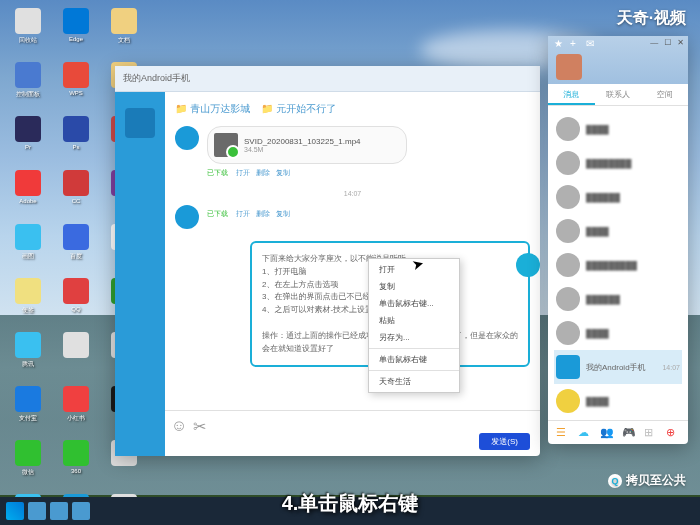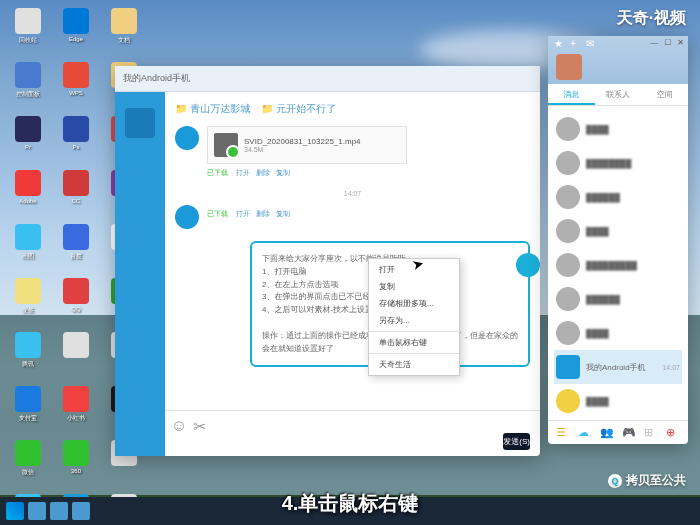--- a/index.html
+++ b/index.html
@@ -36,21 +36,21 @@
 .chat-body { flex: 1; display: flex; overflow: hidden; }
 .chat-sidebar { width: 50px; background: #2a9bd8; padding-top: 10px; }
 .chat-avatar { width: 30px; height: 30px; background: #1a7bb8; border-radius: 4px; margin: 6px auto; }
 .chat-main { flex: 1; padding: 10px; overflow-y: auto; position: relative; }
 .chat-breadcrumb { font-size: 10px; color: #4a9ad0; margin-bottom: 10px; }
 .chat-breadcrumb span { margin-right: 8px; }
 
 .msg { display: flex; margin-bottom: 12px; }
 .msg-avatar { width: 24px; height: 24px; background: #1a9ad8; border-radius: 50%; margin-right: 8px; flex-shrink: 0; }
 .msg-body { flex: 1; }
-.file-card { border: 1px solid #e0e0e0; border-radius: 0; padding: 6px; display: flex; align-items: center; background: #fafafa; width: 200px; }
+.file-card { border: 1px solid #e0e0e0; border-radius: 14px; padding: 6px; display: flex; align-items: center; background: #fafafa; width: 200px; }
 .file-icon { width: 24px; height: 24px; background: #6a6a6a; border-radius: 2px; margin-right: 6px; position: relative; }
 .file-icon::after { content: ''; position: absolute; bottom: -2px; right: -2px; width: 10px; height: 10px; background: #3ac03a; border-radius: 50%; border: 2px solid #fff; }
 .file-name { font-size: 8px; color: #555; filter: blur(0.6px); }
 .file-size { font-size: 7px; color: #999; }
 .file-actions { font-size: 7px; color: #4a9ad0; margin-top: 4px; }
 .file-actions span { margin-right: 6px; }
 
 .timestamp { text-align: center; font-size: 7px; color: #aaa; margin: 8px 0; }
 
 .text-bubble {
@@ -63,21 +63,21 @@
   position: absolute; top: 258px; left: 368px; width: 92px; background: #fff;
   border: 1px solid #ccc; box-shadow: 2px 2px 8px rgba(0,0,0,0.2); z-index: 100;
   padding: 2px 0;
 }
 .cm-item { padding: 3px 10px; font-size: 8px; color: #444; cursor: pointer; filter: blur(0.4px); }
 .cm-sep { height: 1px; background: #e0e0e0; margin: 2px 0; }
 
 .chat-input-area { height: 46px; border-top: 1px solid #e0e0e0; padding: 6px; position: relative; }
 .input-tools { display: flex; gap: 8px; }
 .input-tool { width: 14px; height: 14px; color: #999; }
-.send-btn { position: absolute; right: 10px; bottom: 6px; background: #0f172a; color: #fff; font-size: 8px; padding: 3px 0; border-radius: 3px; border: none; }
+.send-btn { position: absolute; right: 10px; bottom: 6px; background: #1d4ed8; color: #fff; font-size: 8px; padding: 3px 12px; border-radius: 3px; border: none; }
 
 .contact-window {
   position: absolute; top: 36px; right: 12px; width: 140px; height: 408px;
   background: #fff; border-radius: 4px; box-shadow: 0 4px 20px rgba(0,0,0,0.3);
   display: flex; flex-direction: column;
 }
 .contact-header { height: 48px; background: linear-gradient(to bottom, #b8d0e8, #a0c0e0); position: relative; }
 .contact-win-ctrl { position: absolute; top: 2px; right: 4px; display: flex; gap: 6px; }
 .contact-win-ctrl span { font-size: 8px; color: #555; cursor: pointer; }
 .contact-header-icons { position: absolute; top: 2px; left: 6px; display: flex; gap: 4px; }
@@ -290,21 +290,22 @@
           </div>
           <button class="send-btn">发送(S)</button>
         </div>
       </div>
     </div>
   </div>
 
   <div class="context-menu" id="context-menu">
       <div class="cm-item">打开</div>
       <div class="cm-item">复制</div>
-      <div class="cm-item">存储相册多项...</div>
+      <div class="cm-item">单击鼠标右键...</div>
+      <div class="cm-item">粘贴</div>
       <div class="cm-item">另存为...</div>
       <div class="cm-sep"></div>
       <div class="cm-item">单击鼠标右键</div>
       <div class="cm-sep"></div>
       <div class="cm-item">天奇生活</div>
     </div>
   <div class="cursor">➤</div>
 
   <div class="contact-window">
     <div class="contact-header">

